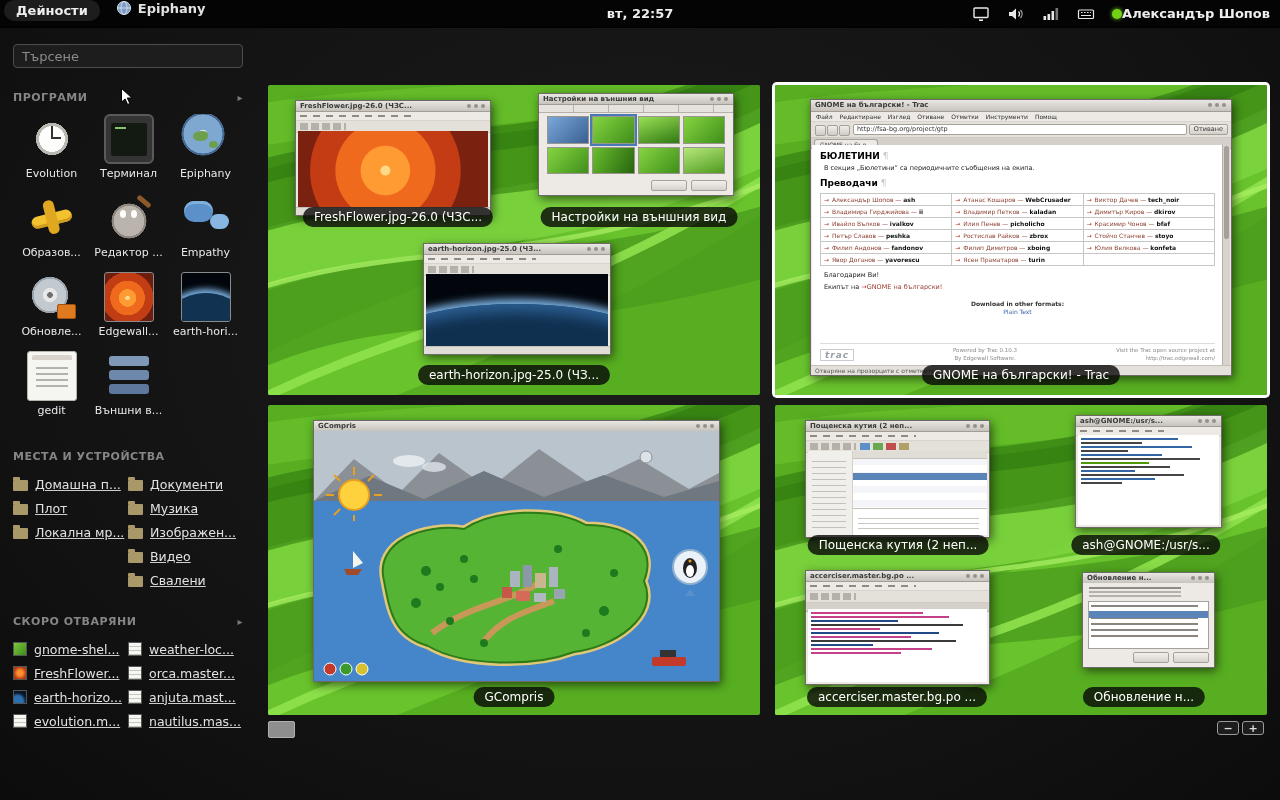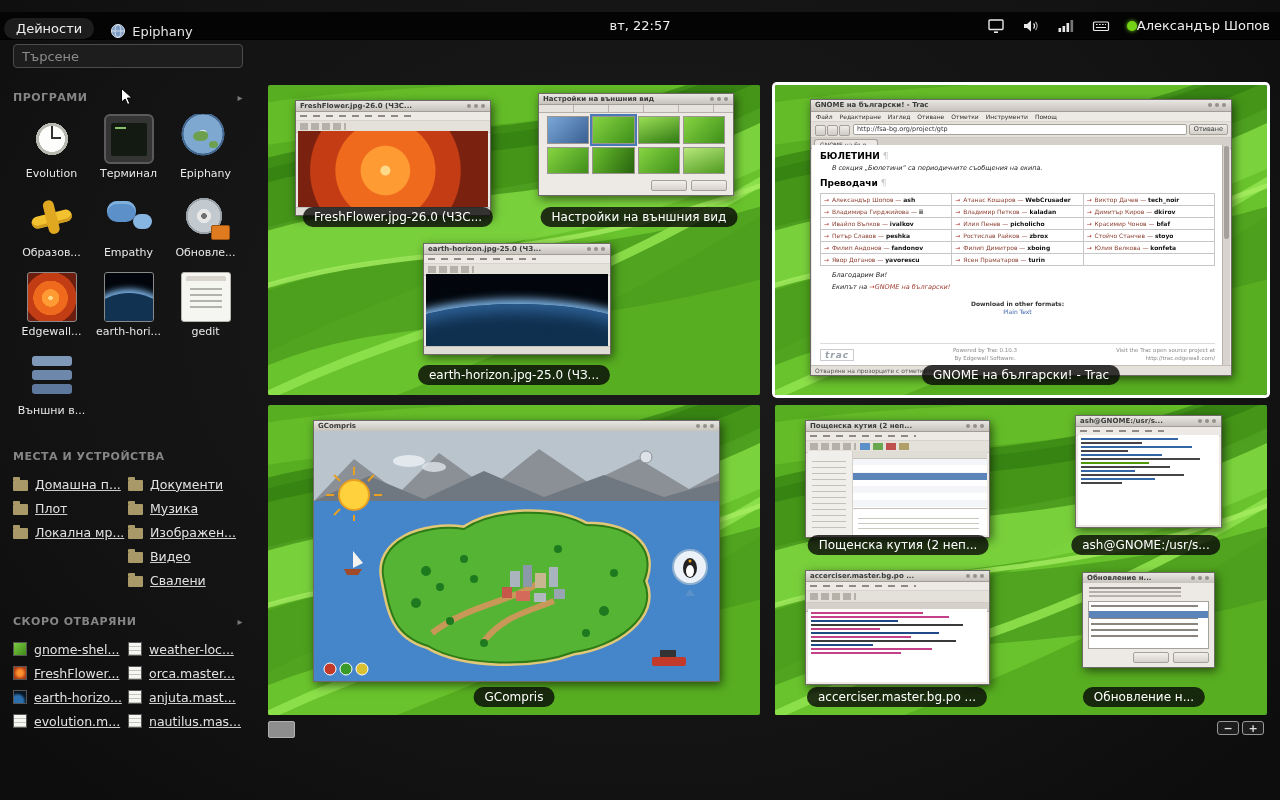--- a/index.html
+++ b/index.html
@@ -1,22 +1,22 @@
 <!DOCTYPE html>
 <html><head>
 <meta charset="utf-8">
 <style>
   html,body{margin:0;padding:0;background:#000;}
   .screen{position:relative;width:1280px;height:800px;overflow:hidden;
     background:radial-gradient(ellipse at 50% 40%, #1c1c1c 0%, #121212 70%, #0c0c0c 100%);
     font-family:"DejaVu Sans","Liberation Sans",sans-serif;}
 
   
-  .top-bar{position:absolute;top:12px;left:0;width:100%;height:27px;background:#040404;
-    display:flex;align-items:flex-end;color:#eee;font-size:13px;font-weight:normal;z-index:60;
+  .top-bar{position:absolute;top:0;left:0;width:100%;height:27px;background:#040404;
+    display:flex;align-items:flex-start;color:#eee;font-size:13px;font-weight:bold;z-index:60;
     border-bottom:1px solid #000;}
   .activities{margin-left:4px;padding:3px 12px;border-radius:13px;background:rgba(255,255,255,.10);cursor:default;}
   .appmenu{display:flex;align-items:center;gap:6px;margin-left:16px;color:#e2e2e2;}
   .appmenu svg{display:block;}
   .clock{position:absolute;left:50%;transform:translateX(-50%);top:0;line-height:27px;}
   .status{position:absolute;right:10px;top:0;height:27px;display:flex;align-items:center;gap:17px;}
   .sicon{display:block;}
   .user{display:flex;align-items:center;gap:0;}
   .dot{width:10px;height:10px;border-radius:50%;background:#73d216;box-shadow:0 0 4px #73d216;}
 
@@ -137,21 +137,21 @@
     font-size:6.5px;color:#333;line-height:9px;padding:0 3px;white-space:nowrap;overflow:hidden;}
   .go-btn{position:absolute;right:3px;top:2px;height:9px;padding:0 4px;font-size:6.5px;color:#333;line-height:9px;
     background:linear-gradient(#f0eeea,#d5d1ca);border:1px solid #a5a19a;border-radius:2px;}
   .tabstrip{position:relative;height:10px;background:#d5d1ca;border-bottom:1px solid #b5b1aa;}
   .btab{position:absolute;left:3px;top:1px;height:9px;box-sizing:border-box;padding:1px 5px 0;font-size:6px;color:#333;
     background:#edeae5;border:1px solid #a5a19a;border-bottom:none;border-radius:3px 3px 0 0;white-space:nowrap;}
   .page{position:absolute;left:1px;right:8px;top:45px;bottom:9px;background:#fff;overflow:hidden;
     padding:4px 8px;box-sizing:border-box;color:#222;display:flex;flex-direction:column;}
   .ph{font-size:9px;font-weight:bold;color:#000;margin:2px 0 3px;}
   .pilcrow{color:#c9c9c9;font-weight:normal;margin-left:3px;}
-  .pbody{font-size:6.5px;margin:0 12px 4px;color:#222;font-style:italic;}
+  .pbody{font-size:6.5px;margin:0 4px 4px;color:#222;}
   .tgrid{display:grid;grid-template-columns:1fr 1fr 1fr;border-top:1px solid #c6c6c6;border-left:1px solid #c6c6c6;margin:2px 0 5px;}
   .tcell{border-right:1px solid #c6c6c6;border-bottom:1px solid #c6c6c6;font-size:6px;padding:2px 3px;
     white-space:nowrap;overflow:hidden;background:#fff;}
   .tcell::before{content:"→";color:#b23a2e;margin-right:1px;}
   .tcell.empty::before{content:"";}
   .t-name{color:#8b3e2f;}
   .t-nick{font-weight:bold;color:#111;}
   .team-link{color:#9b3b2e;}
   .team-link::before{content:"→";color:#b23a2e;}
   .dl{text-align:center;margin-top:5px;font-size:6px;}
@@ -309,20 +309,24 @@
         <div class="app-item">
           <span class="app-icon icon-epiphany"></span>
           <span class="app-label">Epiphany</span>
         </div>
 
         <div class="app-item">
           <span class="app-icon icon-gcompris"></span>
           <span class="app-label">Образов...</span>
         </div>
 
+        <div class="app-item">
+          <span class="app-icon icon-gimp"></span>
+          <span class="app-label">Редактор ...</span>
+        </div>
 
         <div class="app-item">
           <span class="app-icon icon-empathy"></span>
           <span class="app-label">Empathy</span>
         </div>
 
         <div class="app-item">
           <span class="app-icon icon-update"></span>
           <span class="app-label">Обновле...</span>
         </div>

